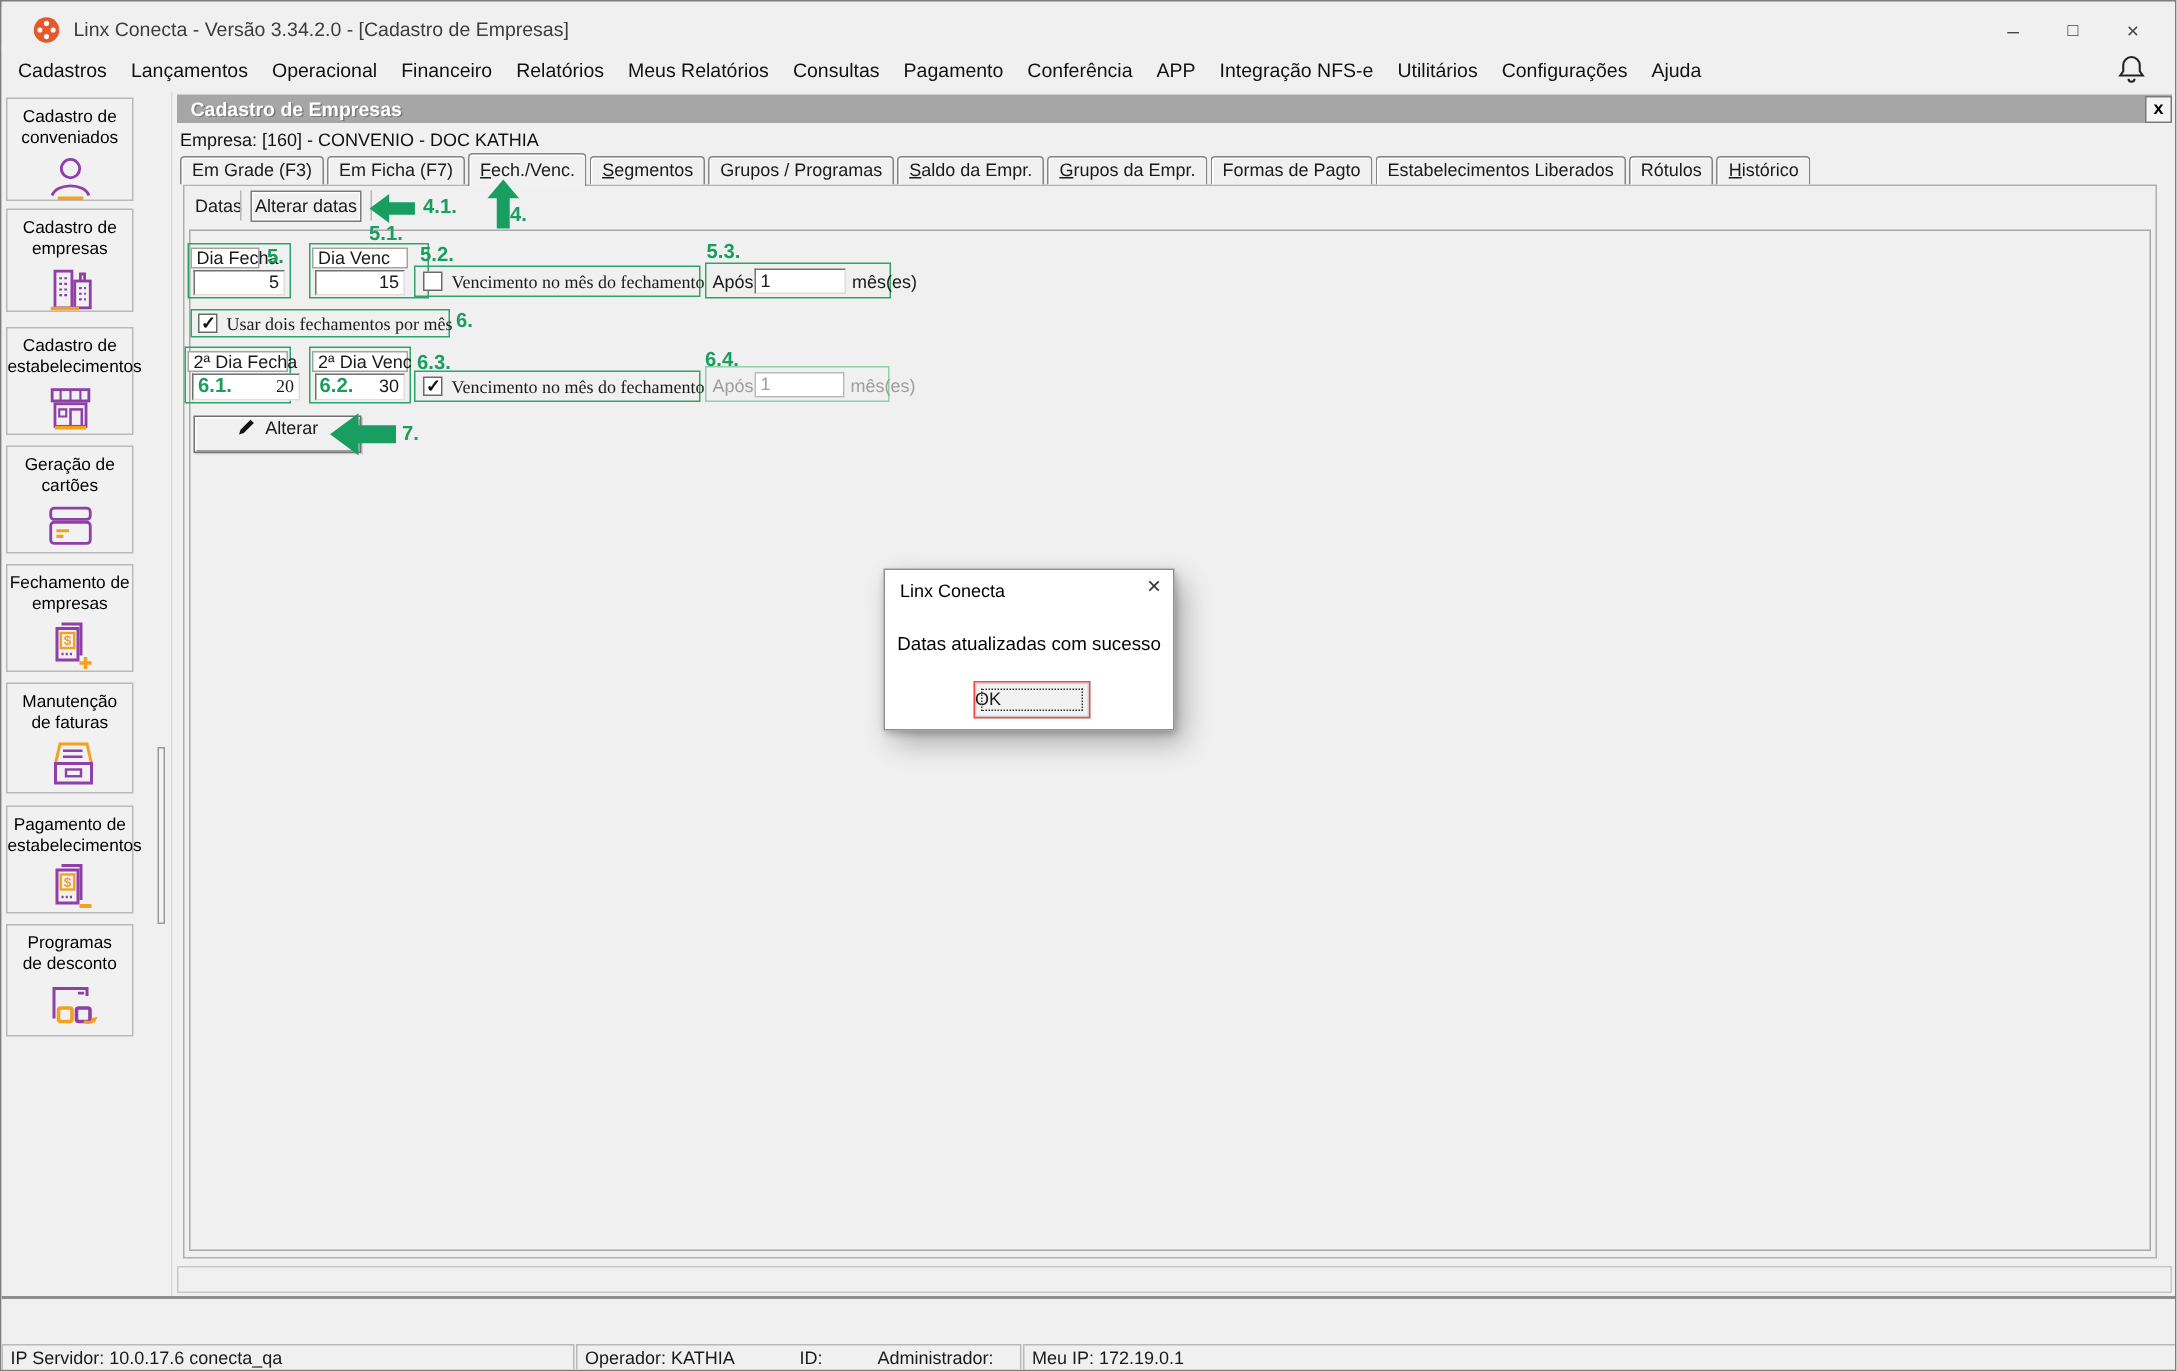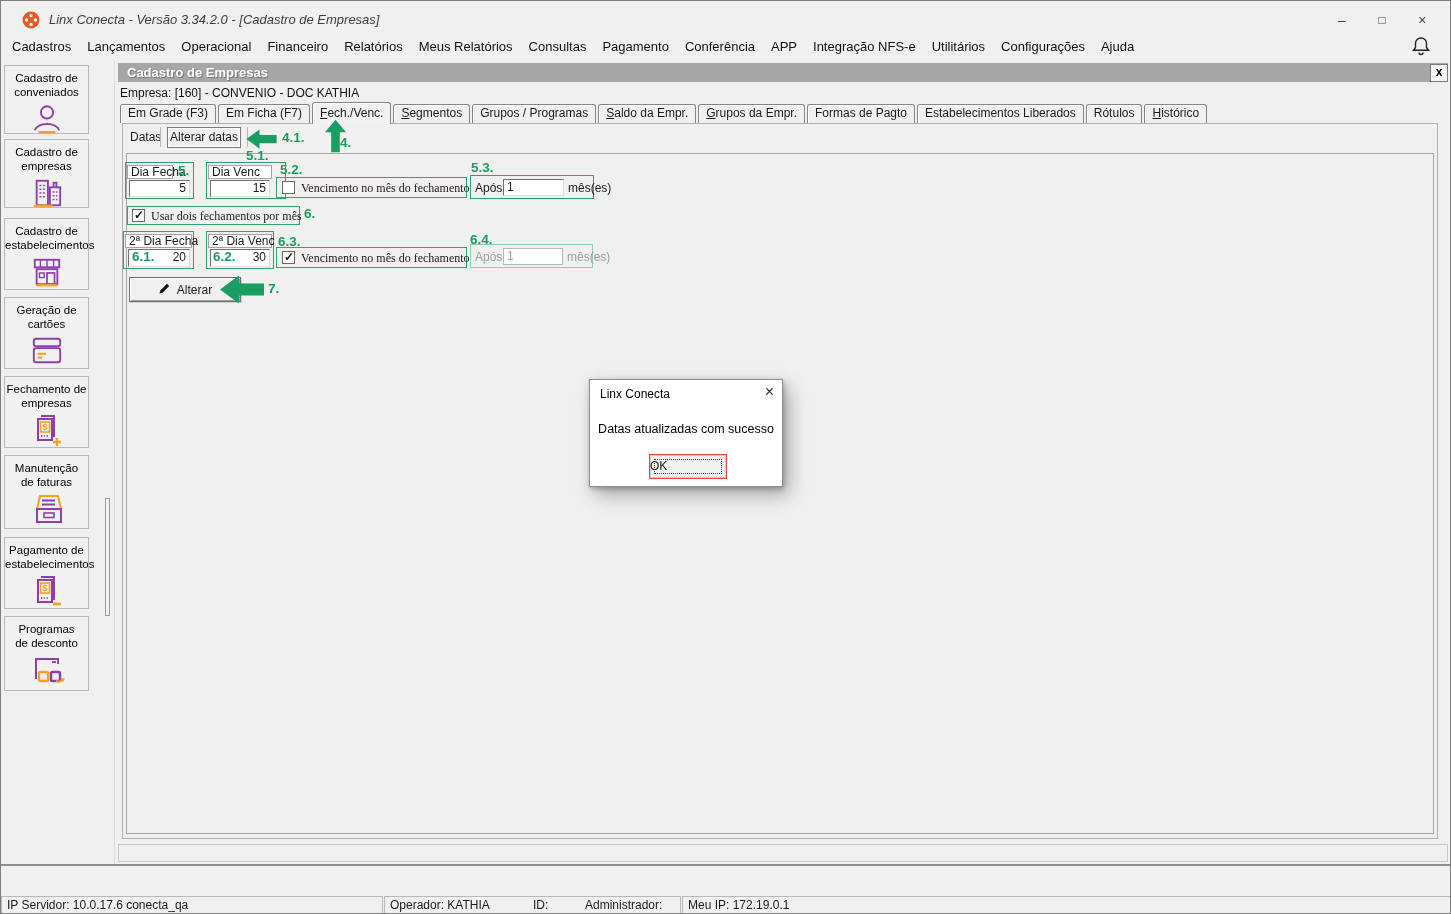--- a/index.html
+++ b/index.html
@@ -3,21 +3,21 @@
 <meta charset="utf-8">
 <style>
   * { margin:0; padding:0; box-sizing:border-box; }
   html,body { background:#d8d8d8; }
   body { font-family:"Liberation Sans", sans-serif; font-size:12px; color:#1a1a1a; }
   #screen { position:relative; width:1451px; height:914px; background:#f0f0f0;
             border:1px solid #7d7d7d; overflow:hidden; }
 
   
   #titlebar { position:absolute; left:0; top:4px; width:100%; height:30px; background:#f0f0f0;
-              display:flex; align-items:center;font-style:italic; }
+              display:flex; align-items:center; }
   #app-icon { position:absolute; left:21px; top:6px; width:18px; height:18px; }
   #title-text { position:absolute; left:48px; top:7px; font-size:13px; color:#3c3c3c; white-space:nowrap; }
   #win-controls { position:absolute; right:8px; top:0; height:30px; display:flex; }
   .winbtn { width:40px; height:30px; display:flex; align-items:center; justify-content:center;
             color:#444; font-size:14px; cursor:default; }
   .winbtn.maxi { font-size:12px; }
 
   
   #menubar { position:absolute; left:0; top:30px; width:100%; height:30px; background:#f0f0f0;
              display:flex; align-items:center; padding-left:3px; }
@@ -80,21 +80,21 @@
                                     font-size:12px; font-weight:bold; color:#111; }
   .cblabel { position:absolute; font-size:12px; white-space:nowrap;font-family:Liberation Serif, serif; }
   .flattext { position:absolute; font-size:12px; white-space:nowrap; }
   .greenbox[data-disabled="true"] { border-color:#8fcfae; }
   .greenbox[data-disabled="true"] .flattext { color:#9e9e9e; }
   .greenbox[data-disabled="true"] .fldinput { color:#9e9e9e; border-color:#b9b9b9; }
 
   #btn-alterar { position:absolute; left:128px; top:276px; width:112px; height:25px;
                  background:#f0f0f0; border:1px solid #707070;
                  box-shadow:inset 1px 1px 0 #ffffff, inset -1px -1px 0 #9e9e9e, 1px 1px 0 #cfcfcf;
-                 display:flex; align-items:center; justify-content:center; gap:6px;
+                 display:flex; align-items:flex-start; justify-content:center; gap:6px;
                  font-size:12px; z-index:5; }
 
   
   #dialog { position:absolute; left:588px; top:378px; width:194px; height:108px; background:#fff;
             border:1px solid #8e8e8e; z-index:10;
             box-shadow:6px 8px 18px rgba(0,0,0,.30), 1px 2px 5px rgba(0,0,0,.25); }
   #dialog-title { position:absolute; left:10px; top:7px; font-size:12px; color:#000; }
   #dialog-close { position:absolute; right:8px; top:3px; font-size:16px; color:#333; }
   #dialog-msg { position:absolute; left:0; top:42px; width:100%; text-align:center; font-size:12.5px; color:#000; }
   #dialog-ok { position:absolute; left:59px; top:74px; width:78px; height:25px; background:#f2f2f2;
@@ -326,21 +326,21 @@
   </div>
 
   <div class="greenbox" id="box-usar" style="left:126px;top:205px;width:173px;height:19px;">
     <span class="cb" style="left:4px;top:2px;" data-checked="true"></span>
     <span class="cblabel" style="left:23px;top:2px;">Usar dois fechamentos por mês</span>
   </div>
   <span class="ann" style="left:303px;top:205px;">6.</span>
 
   <div class="greenbox" id="box-dia-fecha2" style="left:122px;top:230px;width:71px;height:38px;">
     <div class="fldlabel" style="left:1px;top:2px;width:67px;">2ª Dia Fecha</div>
-    <div class="fldinput" style="left:4px;top:17px;width:62px;height:18px;">20</div>
+    <div class="fldinput" style="left:4px;top:17px;width:72px;height:18px;font-family:Liberation Serif, serif;">20</div>
   </div>
   <span class="ann" style="left:131px;top:248px;">6.1.</span>
 
   <div class="greenbox" id="box-dia-venc2" style="left:205px;top:230px;width:68px;height:38px;">
     <div class="fldlabel" style="left:1px;top:2px;width:64px;">2ª Dia Venc</div>
     <div class="fldinput" style="left:3px;top:17px;width:60px;height:18px;">30</div>
   </div>
   <span class="ann" style="left:212px;top:248px;">6.2.</span>
 
   <span class="ann" style="left:277px;top:233px;">6.3.</span>

